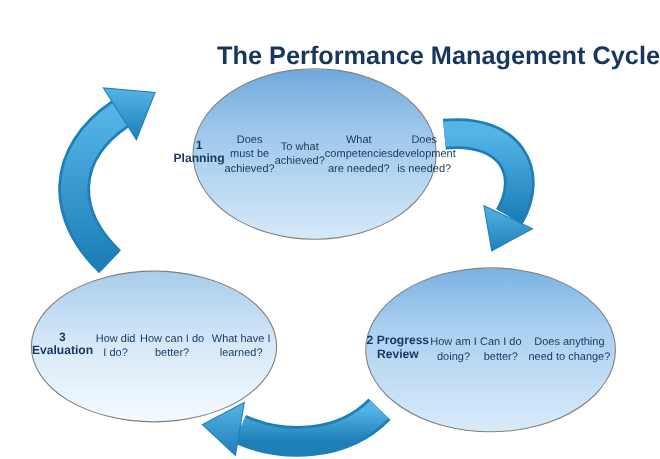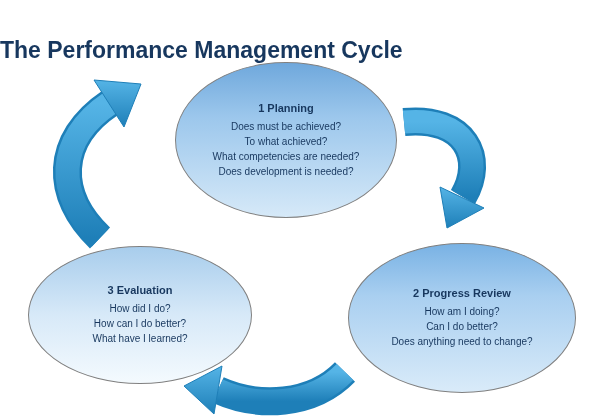--- a/index.html
+++ b/index.html
@@ -3,37 +3,37 @@
 <meta charset="utf-8">
 <style>
   html,body { margin:0; padding:0; }
   body {
     width:600px; height:417px; position:relative;
     background:#ffffff; overflow:hidden;
     font-family:"Liberation Sans", sans-serif;
   }
   .title {
     position:absolute; top:22px; left:0; width:600px;
-    text-align:left; font-size:23px; font-weight:bold;
+    text-align:right; font-size:23px; font-weight:bold;
     color:#17375E;
   }
   .ellipse {
     position:absolute; border-radius:50%;
     border:1px solid #808080; box-sizing:border-box;
-    display:flex; flex-direction:column; align-items:center; justify-content:center;
+    display:flex; flex-direction:row; align-items:center; justify-content:center;
     text-align:center; color:#17375E; z-index:2;
   }
   .ellipse .heading { font-weight:bold; font-size:11px; margin-bottom:5px; }
   .ellipse .line { font-size:10px; line-height:13px; margin:1px 0; max-width:168px; }
   #planning {
     left:175px; top:62px; width:222px; height:156px;
     background:linear-gradient(180deg,#6FA8DC 0%, #9CC7EC 35%, #D6E9F8 100%);
   }
   #progress {
-    left:348px; top:243px; width:228px; height:150px;
+    left:332px; top:243px; width:228px; height:150px;
     background:linear-gradient(180deg,#79B2E4 0%, #A9CFF0 35%, #D9EBF9 100%);
     text-align:center;
   }
   #evaluation {
     left:28px; top:246px; width:224px; height:138px;
     background:linear-gradient(180deg,#A8CDEC 0%, #D7E9F8 50%, #F4FAFE 100%);
   }
   svg.arrows {
     position:absolute; left:0; top:0; width:600px; height:417px;
     z-index:3; pointer-events:none;

